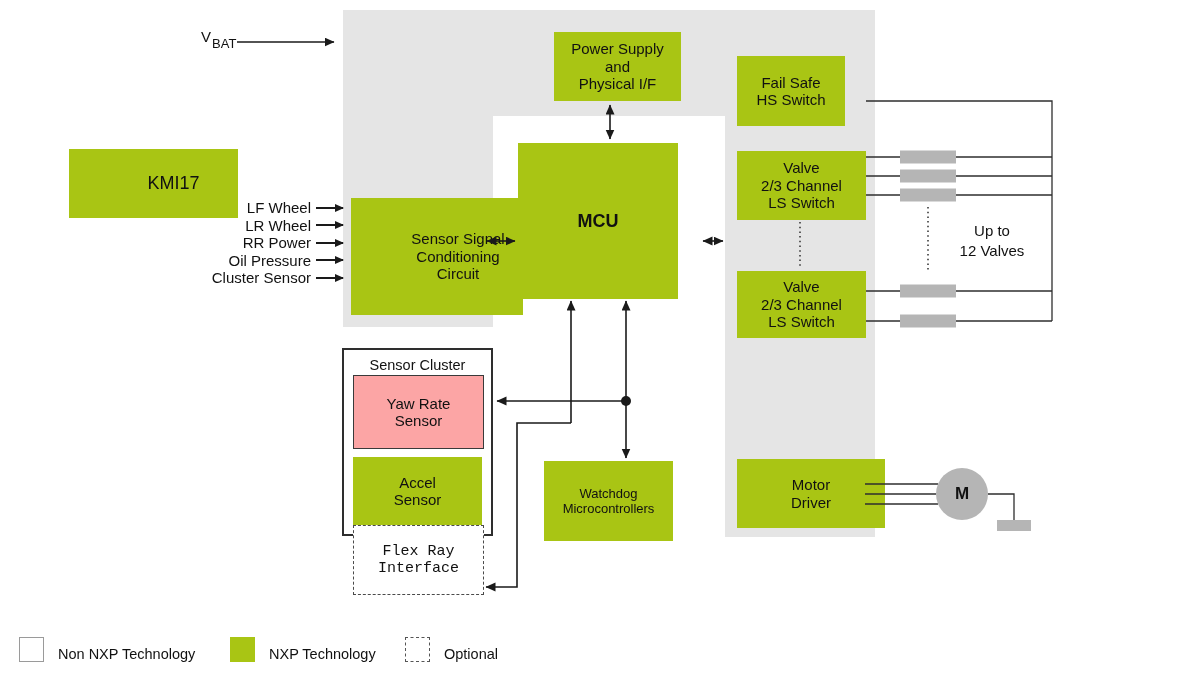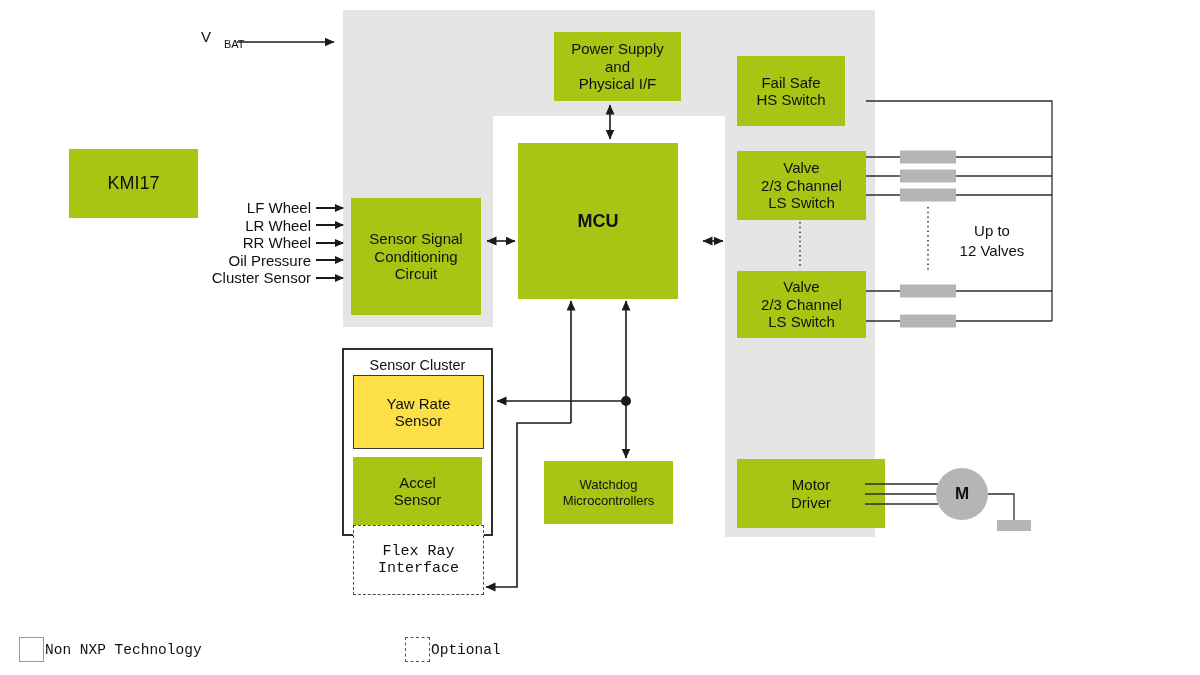--- a/index.html
+++ b/index.html
@@ -29,88 +29,88 @@
   .sensor-row{height:17.5px;display:flex;align-items:center;justify-content:flex-end;}
   .s-label{font-size:15px;line-height:1;}
   .s-arrow{width:27px;height:1.6px;background:var(--line,#1a1a1a);position:relative;margin-left:5px;margin-right:0;}
   .s-arrow::after{
     content:"";position:absolute;right:-1px;top:50%;transform:translateY(-50%);
     width:0;height:0;border-left:9px solid var(--line,#1a1a1a);
     border-top:4.5px solid transparent;border-bottom:4.5px solid transparent;
   }
   
   #vbat{position:absolute;left:201px;top:28px;z-index:2;font-size:15px;}
-  #vbat sub{font-size:11px;position:relative;bottom:-2px;left:13px;}
+  #vbat sub{font-size:13px;position:relative;bottom:-2px;left:1px;}
   
   #sensor-cluster{align-items:flex-start;justify-content:center;padding-top:7px;font-size:14.5px;box-sizing:border-box;}
   
   #up-to-valves{position:absolute;left:932px;top:221px;width:120px;text-align:center;
     font-size:15px;line-height:1.3;white-space:pre-line;z-index:2;}
   #motor-label{position:absolute;left:948px;top:484px;width:28px;text-align:center;
     font-weight:bold;font-size:17px;z-index:4;}
   
-  .legend-item{position:absolute;display:flex;align-items:center;gap:1px;z-index:2;font-family:Liberation Mono, monospace;}
+  .legend-item{position:absolute;display:flex;align-items:flex-end;gap:14px;z-index:2;}
   .lg-box{width:25px;height:25px;box-sizing:border-box;flex:0 0 auto;}
   .lg-non{background:#fff;border:1.5px solid #9a9a9a;}
   .lg-nxp{background:var(--green,#A9C514);}
   .lg-opt{background:#fff;border:1.5px dashed #555;}
   .lg-label{font-size:14.5px;}
 </style>
 </head>
 <body>
 
 <div id="stage">
 
   <div class="panel" style="left:343px;top:10px;width:532px;height:106px;"></div>
   <div class="panel" style="left:343px;top:116px;width:150px;height:211px;"></div>
   <div class="panel" style="left:725px;top:116px;width:150px;height:421px;"></div>
 
-  <div class="box green" style="left:69px;top:149px;width:129px;height:69px;font-size:18px;">KMI17</div>
+  <div class="box green" style="left:69px;top:149px;width:129px;height:69px;font-size:18px;padding-left:40px;">KMI17</div>
   <div class="box green" style="left:546px;top:32px;width:127px;height:69px;margin-left:8px;">Power Supply
 and
 Physical I/F</div>
-  <div class="box green" style="left:351px;top:198px;width:130px;height:117px;">Sensor Signal
+  <div class="box green" style="left:351px;top:198px;width:130px;height:117px;padding-left:42px;">Sensor Signal
 Conditioning
 Circuit</div>
   <div class="box green bold" style="left:518px;top:143px;width:160px;height:156px;font-size:18px;">MCU</div>
   <div class="box green" style="left:737px;top:56px;width:108px;height:70px;">Fail Safe
 HS Switch</div>
   <div class="box green" style="left:737px;top:151px;width:129px;height:69px;">Valve
 2/3 Channel
 LS Switch</div>
   <div class="box green" style="left:737px;top:271px;width:129px;height:67px;">Valve
 2/3 Channel
 LS Switch</div>
-  <div class="box green" style="left:544px;top:461px;width:129px;height:63px;font-size:13px;">Watchdog
+  <div class="box green" style="left:544px;top:461px;width:129px;height:80px;font-size:13px;">Watchdog
 Microcontrollers</div>
   <div class="box green" style="left:737px;top:459px;width:148px;height:69px;">Motor
 Driver</div>
 
   <div class="box white-box" id="sensor-cluster" style="left:342px;top:348px;width:151px;height:188px;">Sensor Cluster</div>
-  <div class="box thin-border" style="left:353px;top:375px;width:129px;height:72px;background:#fde047;">Yaw Rate
+  <div class="box thin-border" style="left:353px;top:375px;width:129px;height:72px;background:#fca5a5;">Yaw Rate
 Sensor</div>
   <div class="box green" style="left:353px;top:457px;width:129px;height:68px;">Accel
 Sensor</div>
 
   <div class="box dashed-box" style="left:353px;top:525px;width:129px;height:68px;font-family:Liberation Mono, monospace;">Flex Ray
 Interface</div>
 
   <div id="vbat"><span>V</span><sub>BAT</sub></div>
 
   <div id="sensor-inputs">
       <div class="sensor-row">
         <span class="s-label">LF Wheel</span>
         <span class="s-arrow"></span>
       </div>
       <div class="sensor-row">
         <span class="s-label">LR Wheel</span>
         <span class="s-arrow"></span>
       </div>
       <div class="sensor-row">
-        <span class="s-label">RR Wheel</span>
+        <span class="s-label">RR Power</span>
         <span class="s-arrow"></span>
       </div>
       <div class="sensor-row">
         <span class="s-label">Oil Pressure</span>
         <span class="s-arrow"></span>
       </div>
       <div class="sensor-row">
         <span class="s-label">Cluster Sensor</span>
         <span class="s-arrow"></span>
       </div>
@@ -168,18 +168,22 @@
     <line class="bus" x1="865" y1="504" x2="938" y2="504"></line>
     <circle class="comp" cx="962" cy="494" r="26"></circle>
     <polyline class="bus" points="988,494 1014,494 1014,520"></polyline>
     <rect class="comp" x="997" y="520" width="34" height="11"></rect>
   </svg>
 
   <div class="legend-item" style="left:19px;top:637px;">
     <span class="lg-box lg-non"></span>
     <span class="lg-label">Non NXP Technology</span>
   </div>
+  <div class="legend-item" style="left:230px;top:637px;">
+    <span class="lg-box lg-nxp"></span>
+    <span class="lg-label">NXP Technology</span>
+  </div>
   <div class="legend-item" style="left:405px;top:637px;">
     <span class="lg-box lg-opt"></span>
     <span class="lg-label">Optional</span>
   </div>
 
 </div>
 
 </body></html>

